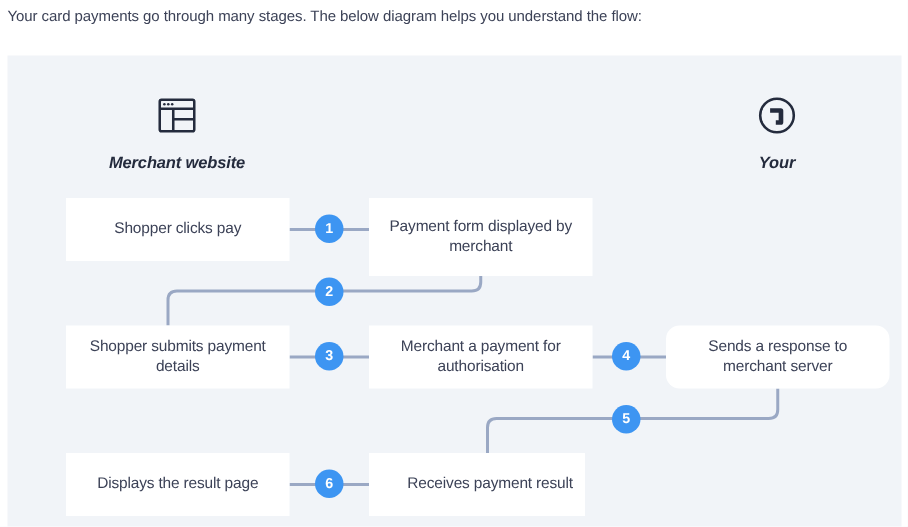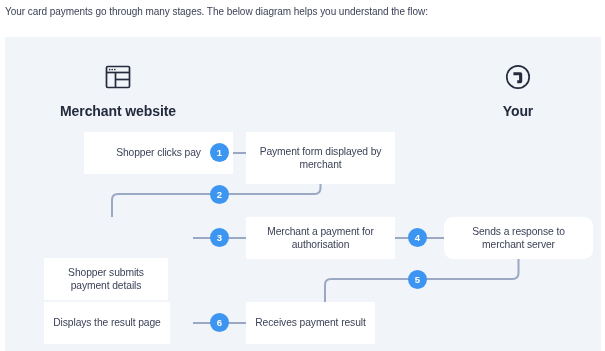--- a/index.html
+++ b/index.html
@@ -47,24 +47,25 @@
     text-align: center;
   }
   .column-head .icon-wrap {
     height: 40px;
     display: flex;
     align-items: center;
     justify-content: center;
   }
   .column-head .head-label {
     margin-top: 6px;
-    font-size: 14px;
+    font-size: 11px;
     font-weight: bold;
     color: #242b3d;
     letter-spacing: -0.1px;
+    font-style: italic;
   }
 
   
   .flow-box {
     position: absolute;
     background: #ffffff;
     display: flex;
     align-items: center;
     justify-content: center;
     text-align: center;
@@ -151,45 +152,45 @@
       </svg>
     </div>
     <div class="head-label">Your</div>
   </div>
 
   <div class="conn-h" style="left:188px; top:115px; width:53px;"></div>
   <div class="conn-h" style="left:188px; top:200px; width:53px;"></div>
   <div class="conn-h" style="left:390px; top:200px; width:49px;"></div>
   <div class="conn-h" style="left:188px; top:285px; width:53px;"></div>
 
-  <div class="flow-box" style="left:39px; top:95px; width:149px; height:42px;margin-left:40px;">
+  <div class="flow-box" style="left:39px; top:95px; width:149px; height:42px;">
     <span>Shopper clicks pay</span>
   </div>
 
   <div class="flow-box" style="left:241px; top:95px; width:149px; height:52px;">
     <span>Payment form displayed by merchant</span>
   </div>
 
-  <div class="flow-box" style="left:39px; top:180px; width:124px; height:42px;margin-top:41px;">
+  <div class="flow-box" style="left:39px; top:180px; width:149px; height:42px;">
     <span>Shopper submits payment details</span>
   </div>
 
   <div class="flow-box" style="left:241px; top:180px; width:149px; height:42px;">
     <span>Merchant a payment for authorisation</span>
   </div>
 
   <div class="flow-box" style="left:439px; top:180px; width:149px; height:42px;border-radius:9px;">
     <span>Sends a response to merchant server</span>
   </div>
 
-  <div class="flow-box" style="left:39px; top:265px; width:126px; height:42px;">
+  <div class="flow-box" style="left:39px; top:265px; width:149px; height:42px;">
     <span>Displays the result page</span>
   </div>
 
-  <div class="flow-box" style="left:241px; top:265px; width:129px; height:42px;">
+  <div class="flow-box" style="left:241px; top:265px; width:144px; height:42px;justify-content:flex-end;">
     <span>Receives payment result</span>
   </div>
 
   <div class="step-badge" style="left:205px; top:106px;">
     <span>1</span>
   </div>
   <div class="step-badge" style="left:205px; top:148px;">
     <span>2</span>
   </div>
   <div class="step-badge" style="left:205px; top:191px;">

